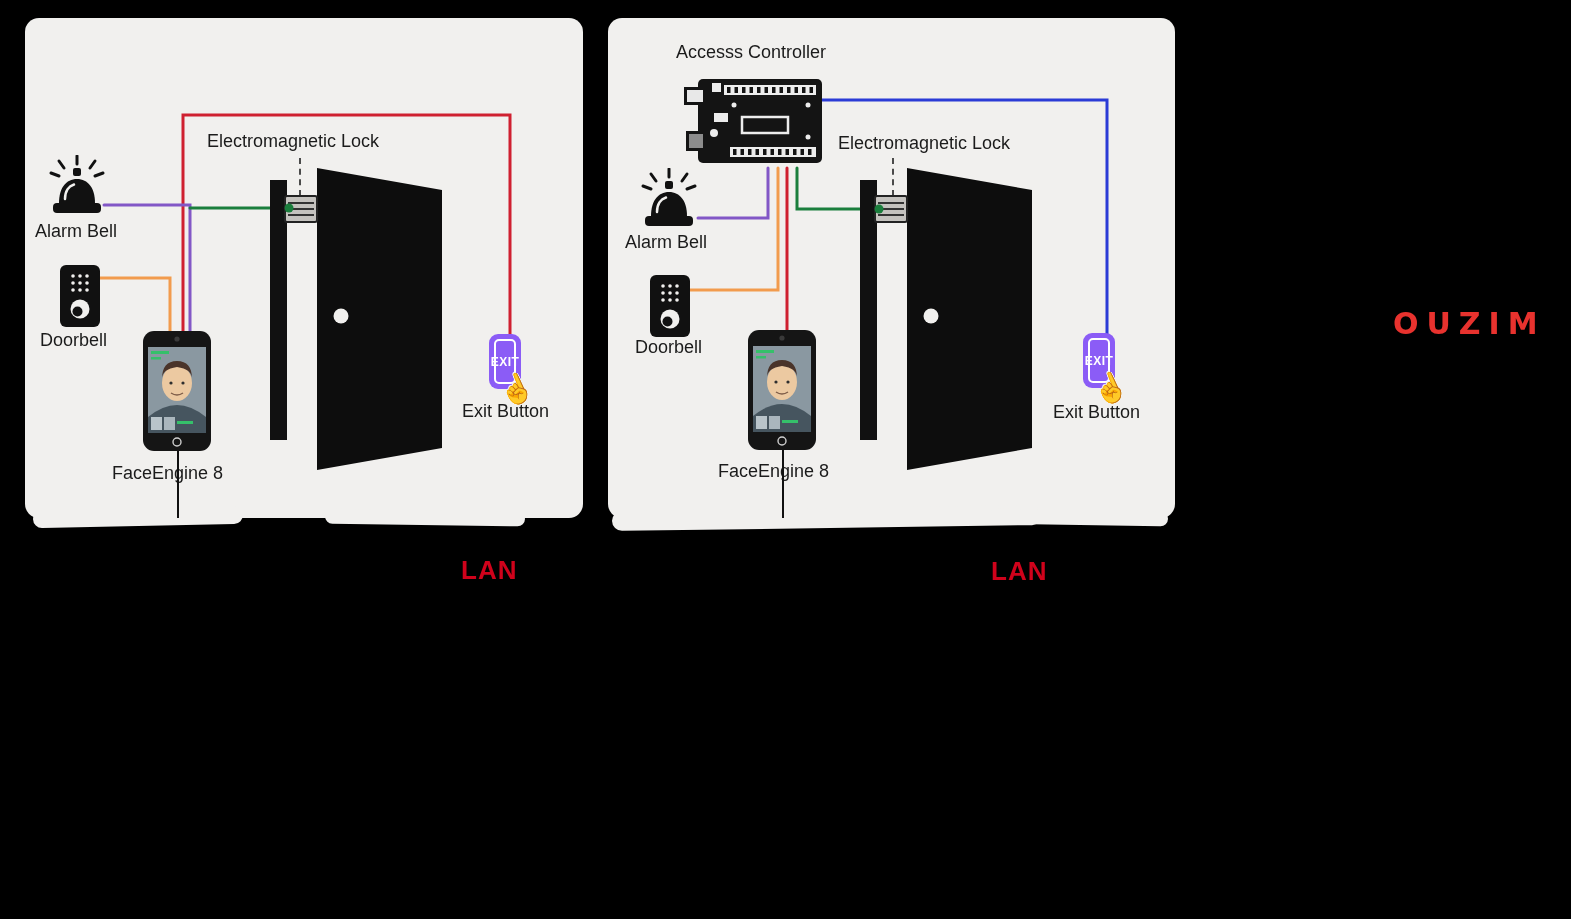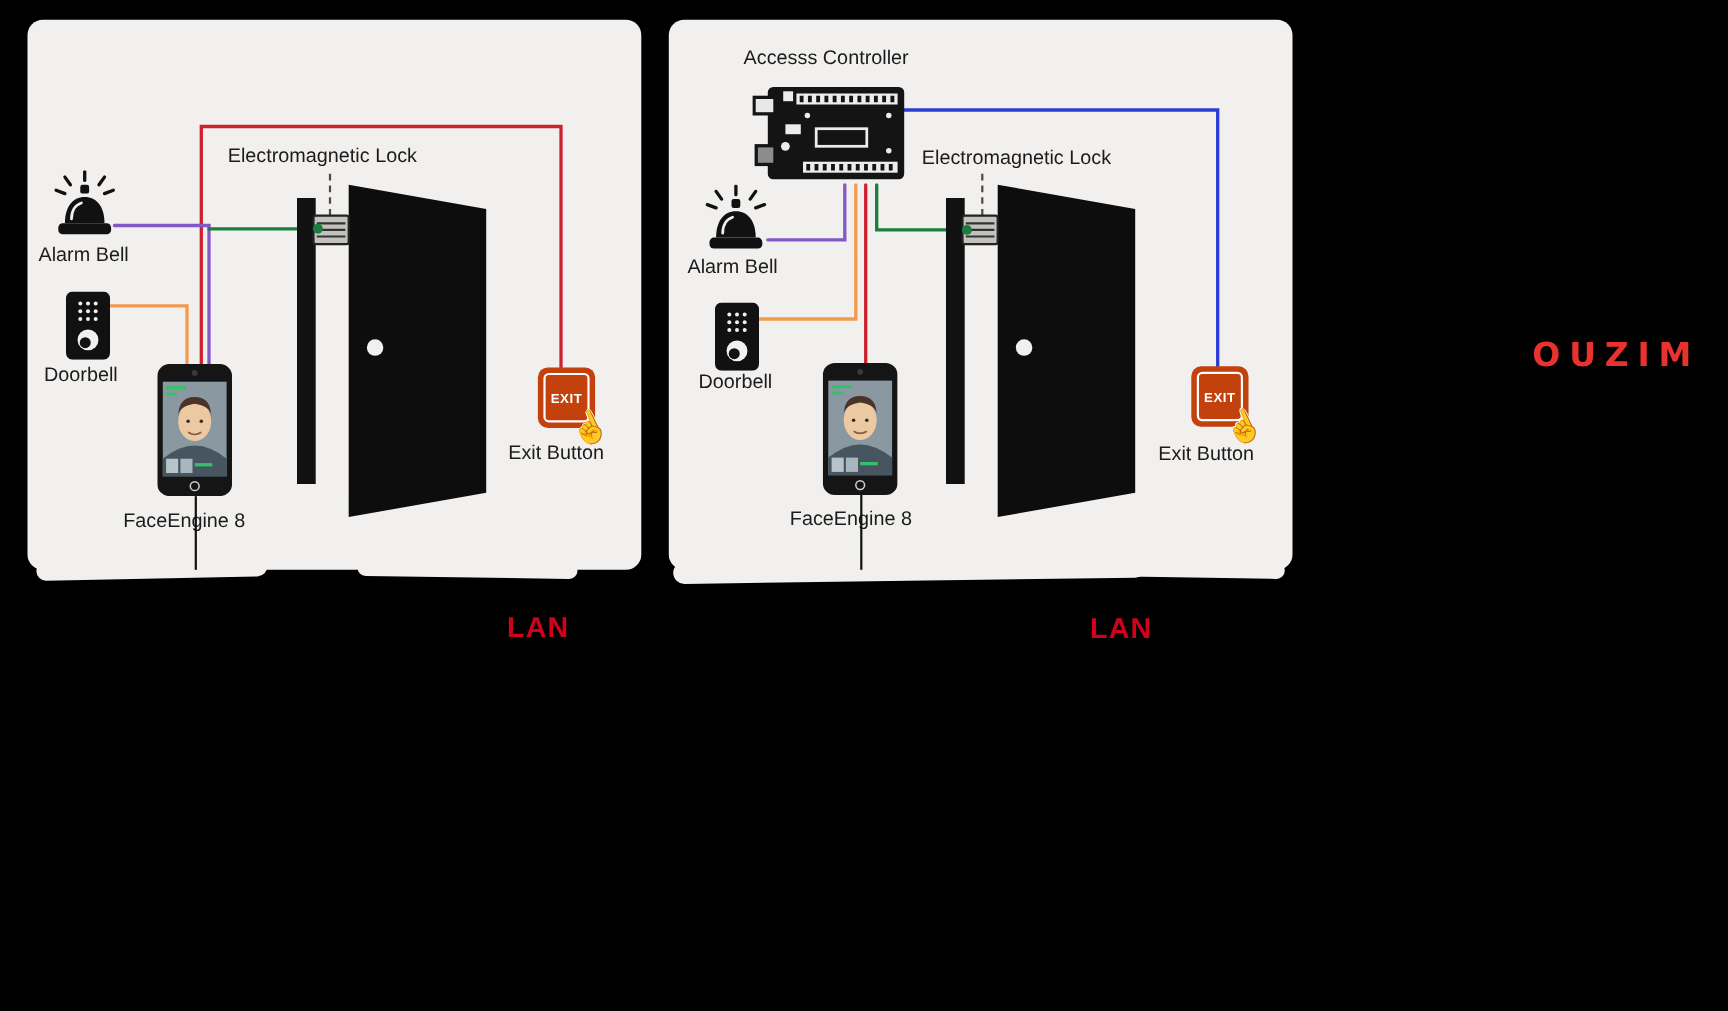--- a/index.html
+++ b/index.html
@@ -11,21 +11,21 @@
   .panel.p-right { left:608px; top:18px; width:567px; height:500px; }
   .rough { position:absolute; background:#f1f0ee; border-radius:10px; }
   .abs { position:absolute; }
   .label { position:absolute; color:#1b1b1b; font-size:18px; white-space:nowrap; }
   .wires { position:absolute; left:0; top:0; }
   .dash { position:absolute; width:0; border-left:2px dashed #4a4a4a; }
   .linkline { position:absolute; width:2px; background:#111; }
   .lan { position:absolute; font-weight:bold; font-size:26px; letter-spacing:1px; color:#d0021b; }
   .logo { position:absolute; font-weight:bold; font-size:30px; letter-spacing:8px; color:#e8322e;
           font-family:"DejaVu Sans", sans-serif; }
-  .exit-btn { position:absolute; width:52px; height:55px; background:#c2410c; border-radius:9px; }
+  .exit-btn { position:absolute; width:32px; height:55px; background:#8b5cf6; border-radius:9px; }
   .exit-inner { position:absolute; left:5px; top:5px; right:5px; bottom:5px; border:2px solid #fff;
                 border-radius:5px; color:#fff; font-weight:bold; font-size:12px; letter-spacing:.5px;
                 display:flex; align-items:center; justify-content:center; }
   .hand { position:absolute; right:-13px; bottom:-15px; font-size:28px; line-height:1; color:#111;
           transform:rotate(-24deg); -webkit-text-stroke:2px #f1f0ee;
           text-shadow:-1px 0 #f1f0ee,1px 0 #f1f0ee,0 -1px #f1f0ee,0 1px #f1f0ee; }
 </style>
 </head>
 <body>
 

